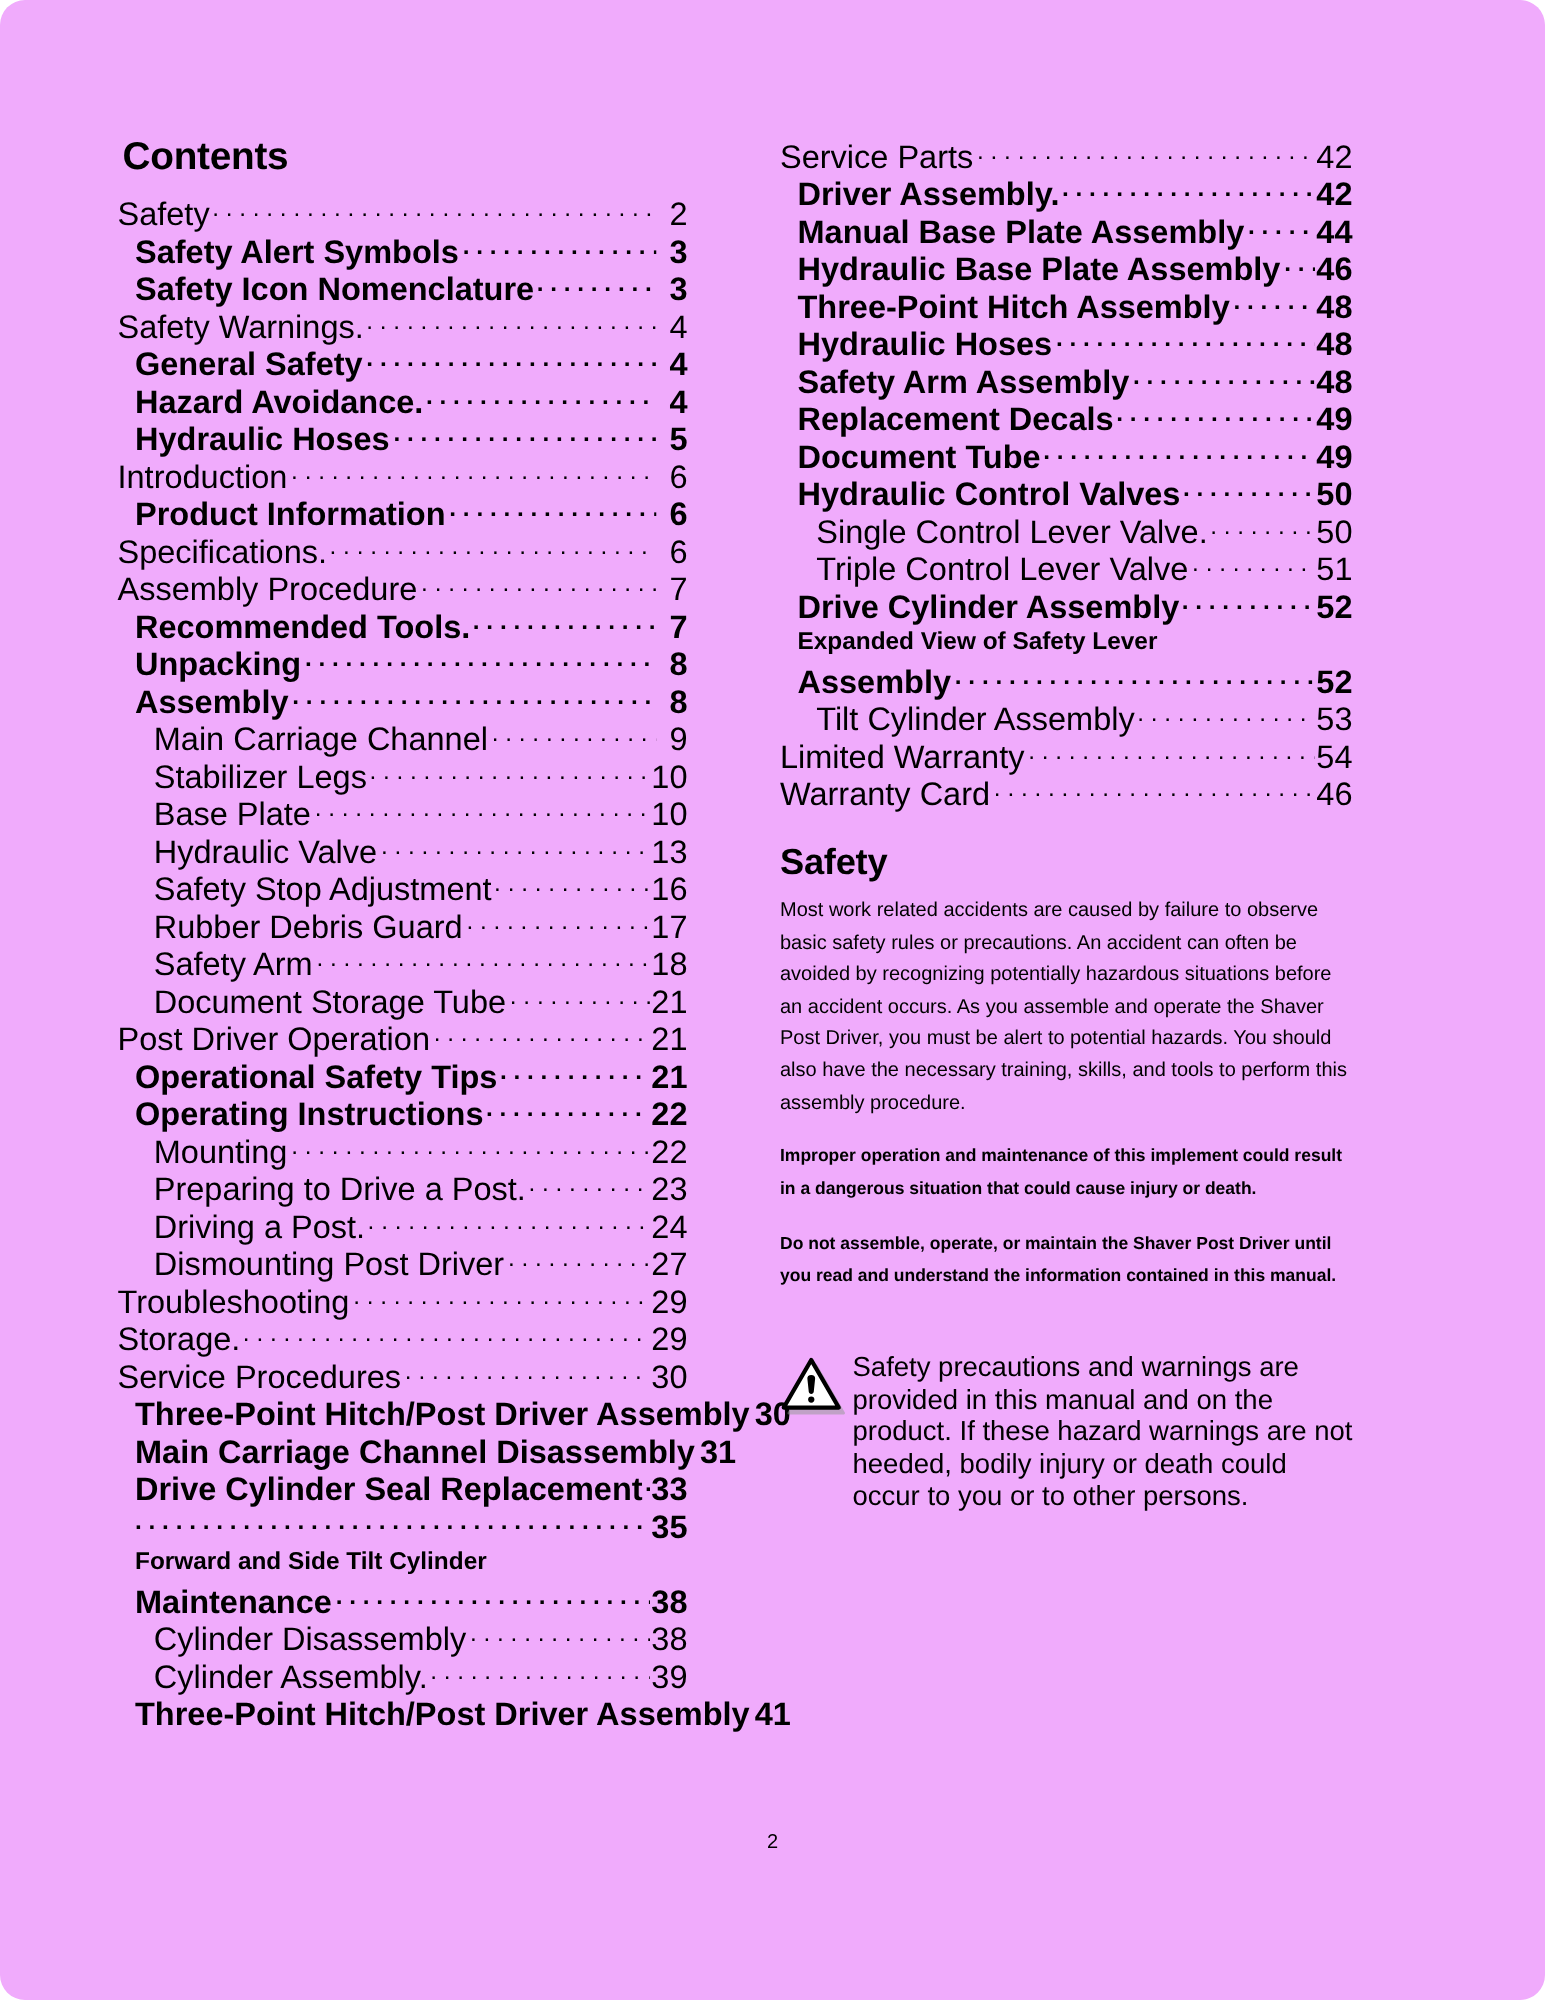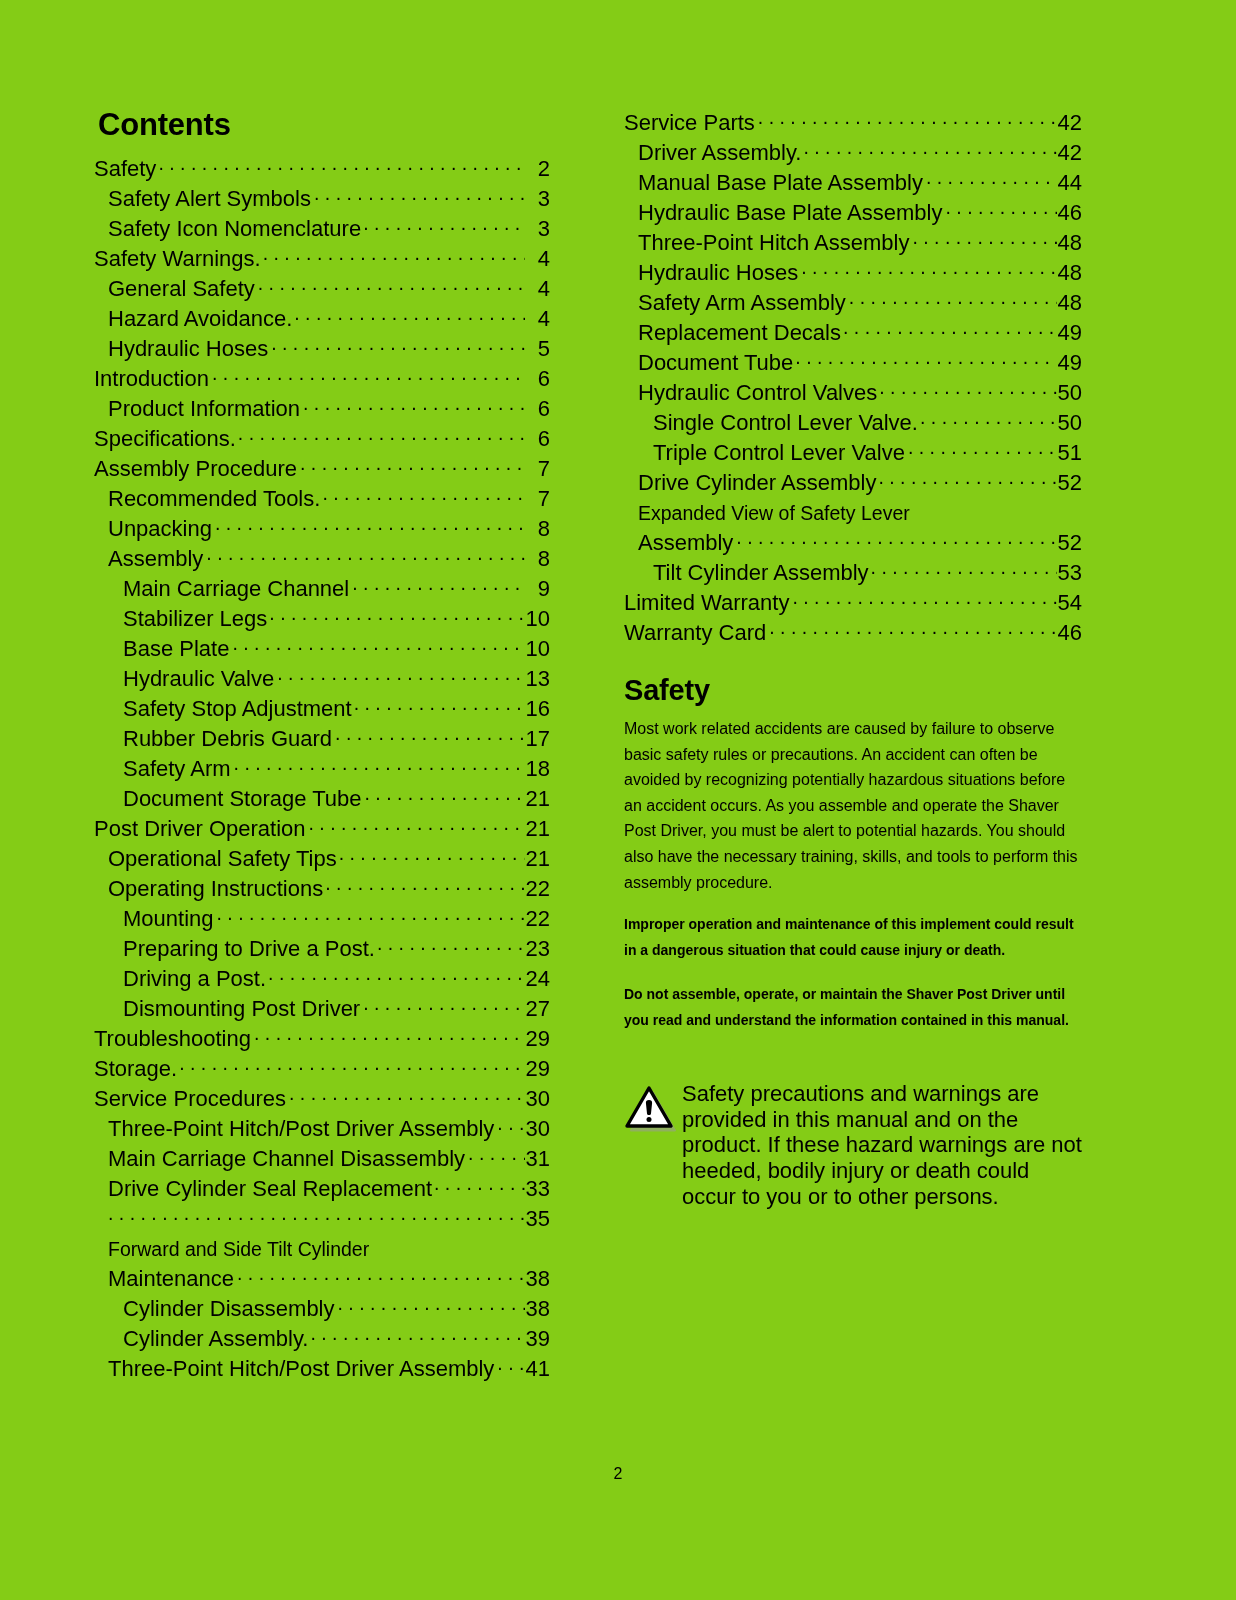--- a/index.html
+++ b/index.html
@@ -11,21 +11,22 @@
     width: 1236px;
     height: 1600px;
     font-family: "Liberation Sans", sans-serif;
     color: #000000;
     position: relative;
     overflow: hidden;
   }
   .page {
     position: absolute;
     inset: 0;
-    background: #84cc16;
+    background: #f0abfc;
+    border-radius: 20px;
   }
   .col-left {
     position: absolute;
     left: 94px;
     top: 108px;
     width: 456px;
   }
   .col-right {
     position: absolute;
     left: 624px;
@@ -43,21 +44,21 @@
 
   
   .toc {
     list-style: none;
     margin: 0;
     padding: 0;
   }
   .toc-row {
     display: flex;
     align-items: baseline;
-    font-size: 22px;
+    font-size: 26px;
     line-height: 30px;
     height: 30px;
     white-space: nowrap;
   }
   .toc-row .label {
     flex: 0 0 auto;
     padding-right: 2px;
   }
   .toc-row .leader {
     flex: 1 1 auto;
@@ -78,21 +79,21 @@
   }
   .toc-row .pageno {
     flex: 0 0 auto;
     text-align: right;
     min-width: 24px;
   }
   
   .toc-row.tight .leader { margin-left: 0; }
 
   .lvl0 { margin-left: 0px; }
-  .lvl1 { margin-left: 14px; }
+  .lvl1 { margin-left: 14px; font-weight: bold; }
   .lvl2 { margin-left: 29px; }
 
   
   .toc-wrap {
     font-size: 19.5px;
     line-height: 30px;
   }
   .toc-wrap .first-line {
     height: 30px;
     white-space: nowrap;

